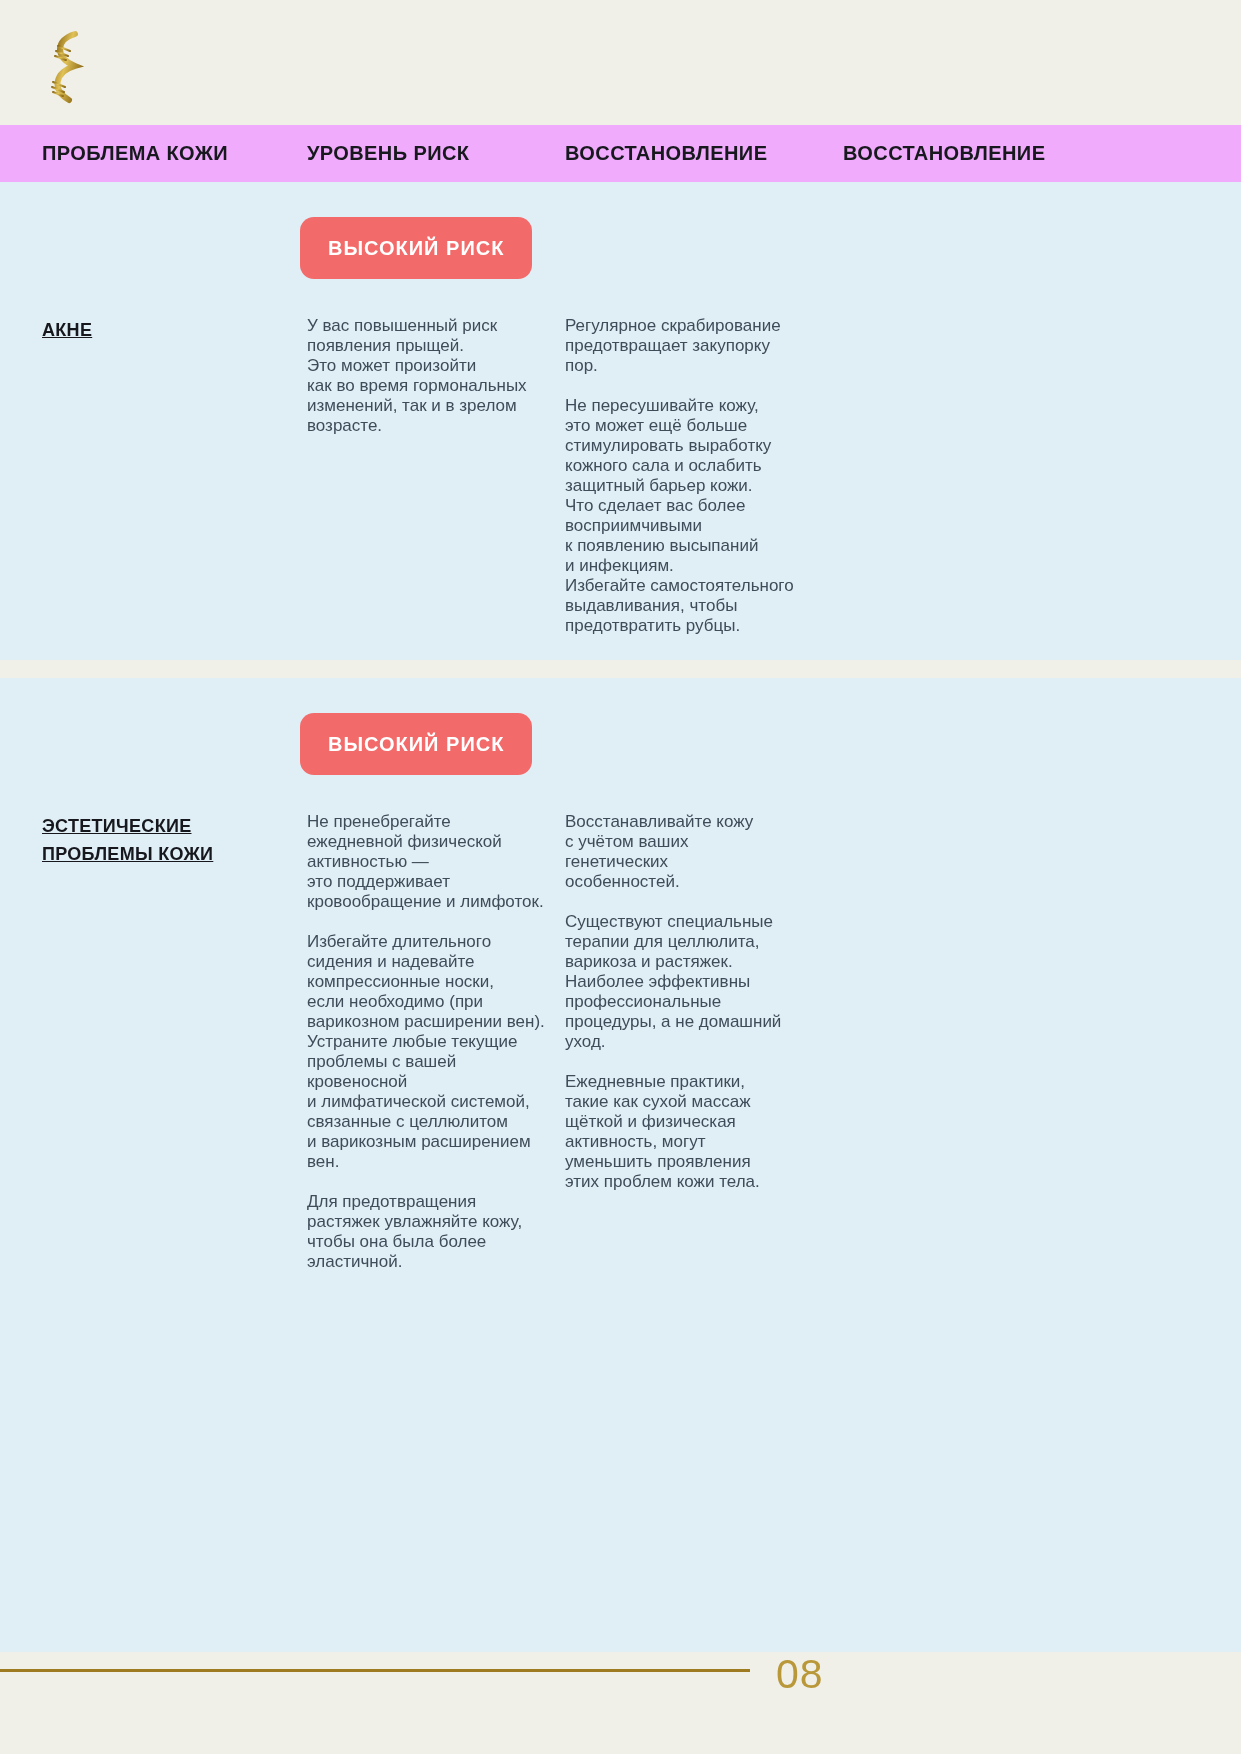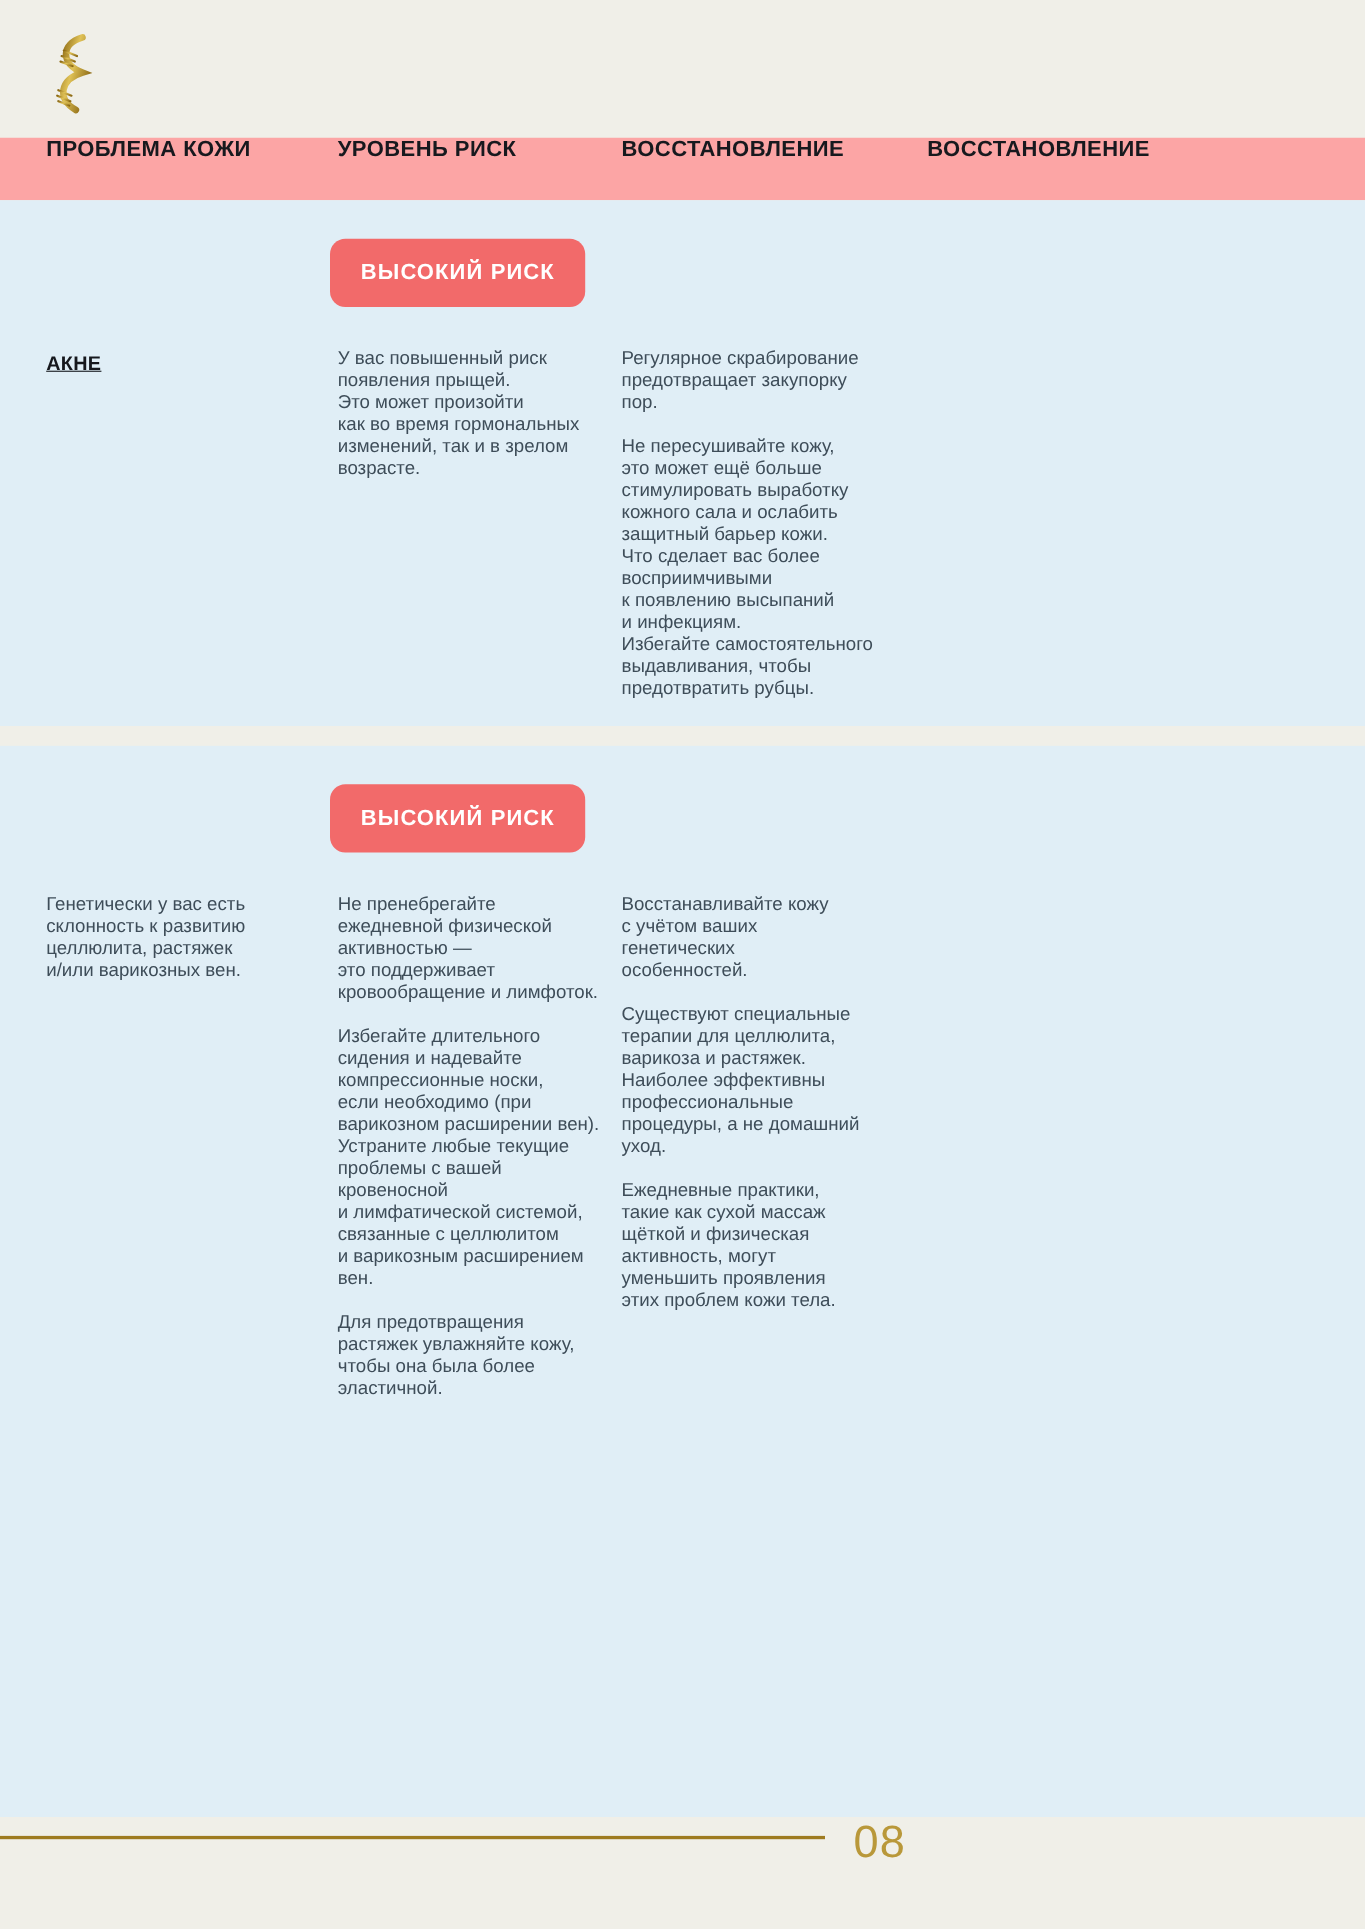--- a/index.html
+++ b/index.html
@@ -13,21 +13,21 @@
   .page{position:relative;width:1241px;height:1754px;display:flex;flex-direction:column;overflow:hidden;}
 
   
   .top-band{height:125px;background:#F0EFE8;position:relative;}
   .logo{position:absolute;left:45px;top:30px;width:40px;height:74px;}
 
   
   .grid{display:grid;grid-template-columns:265px 258px 278px 1fr;padding:0 42px;box-sizing:border-box;}
 
   
-  .header-band{height:57px;background:#fca5a5;display:flex;align-items:flex-start;}
+  .header-band{height:57px;background:#f0abfc;display:flex;align-items:center;}
   .header-band .grid{width:100%;align-items:center;}
   .hcell{font-size:20px;font-weight:bold;color:#17191E;letter-spacing:.4px;white-space:nowrap;}
 
   
   .risk-section{background:#E0EEF6;}
   .section-acne{height:478px;}
   .section-gap{height:18px;background:#F0EFE8;}
   .section-aesthetic{height:974px;}
 
   .badge-row{padding-top:35px;}
@@ -129,24 +129,22 @@
     </div>
   </section>
 
   <div class="section-gap"></div>
 
   <section class="risk-section section-aesthetic">
     <div class="grid badge-row">
       <div class="badge">ВЫСОКИЙ РИСК</div>
     </div>
     <div class="grid content-row">
-      <div class="body-text">Генетически у вас есть
-склонность к развитию
-целлюлита, растяжек
-и/или варикозных вен.</div>
+      <div class="problem">ЭСТЕТИЧЕСКИЕ
+ПРОБЛЕМЫ КОЖИ</div>
       <div class="body-text">Не пренебрегайте
 ежедневной физической
 активностью —
 это поддерживает
 кровообращение и лимфоток.
 
 Избегайте длительного
 сидения и надевайте
 компрессионные носки,
 если необходимо (при

